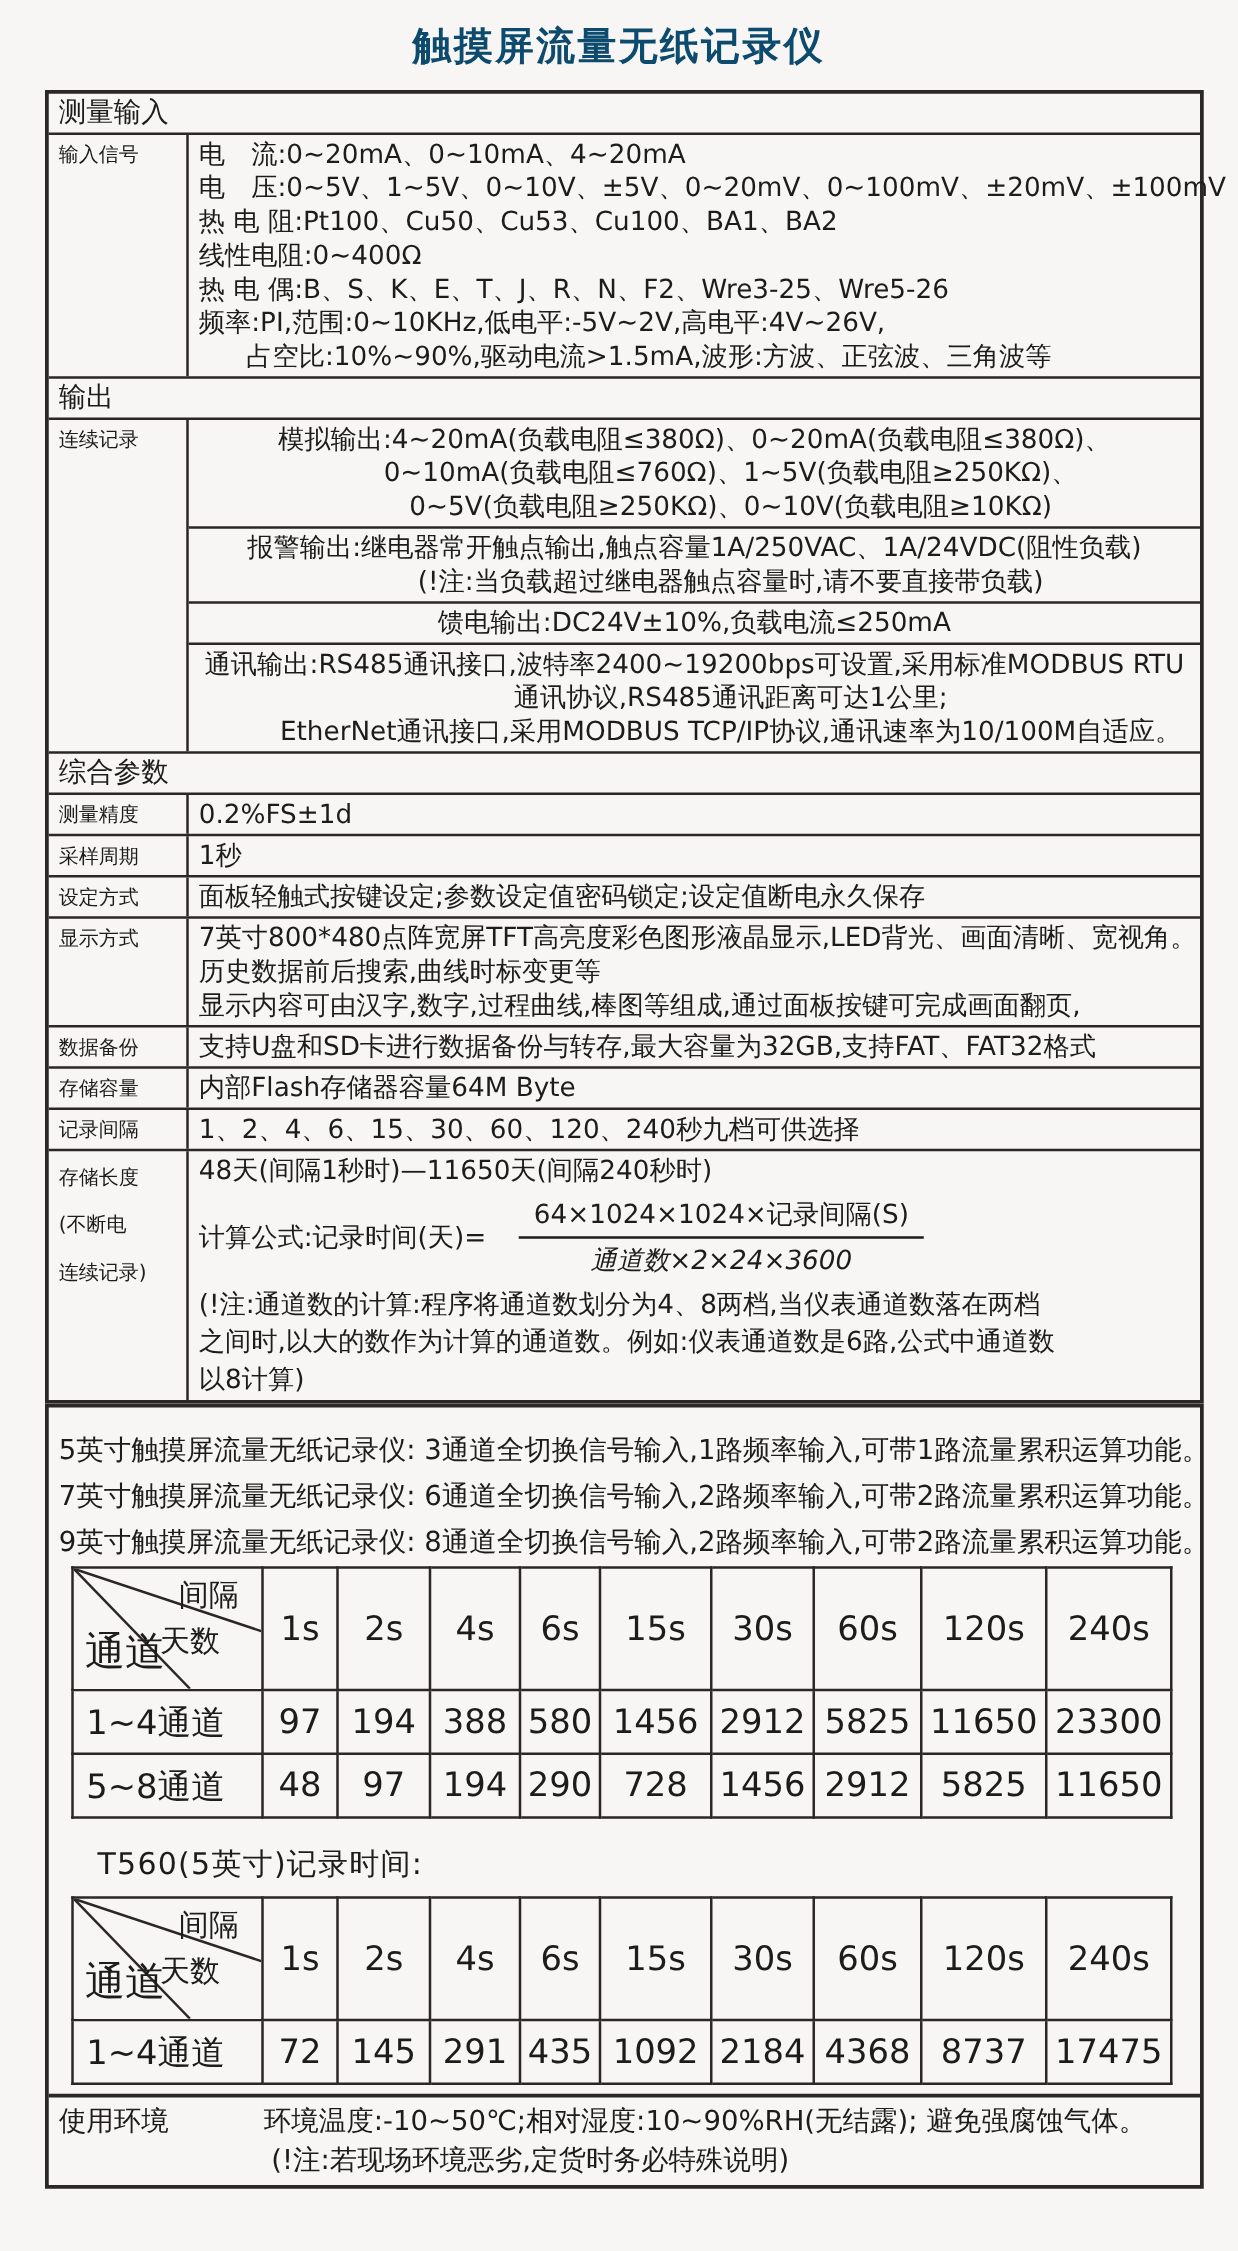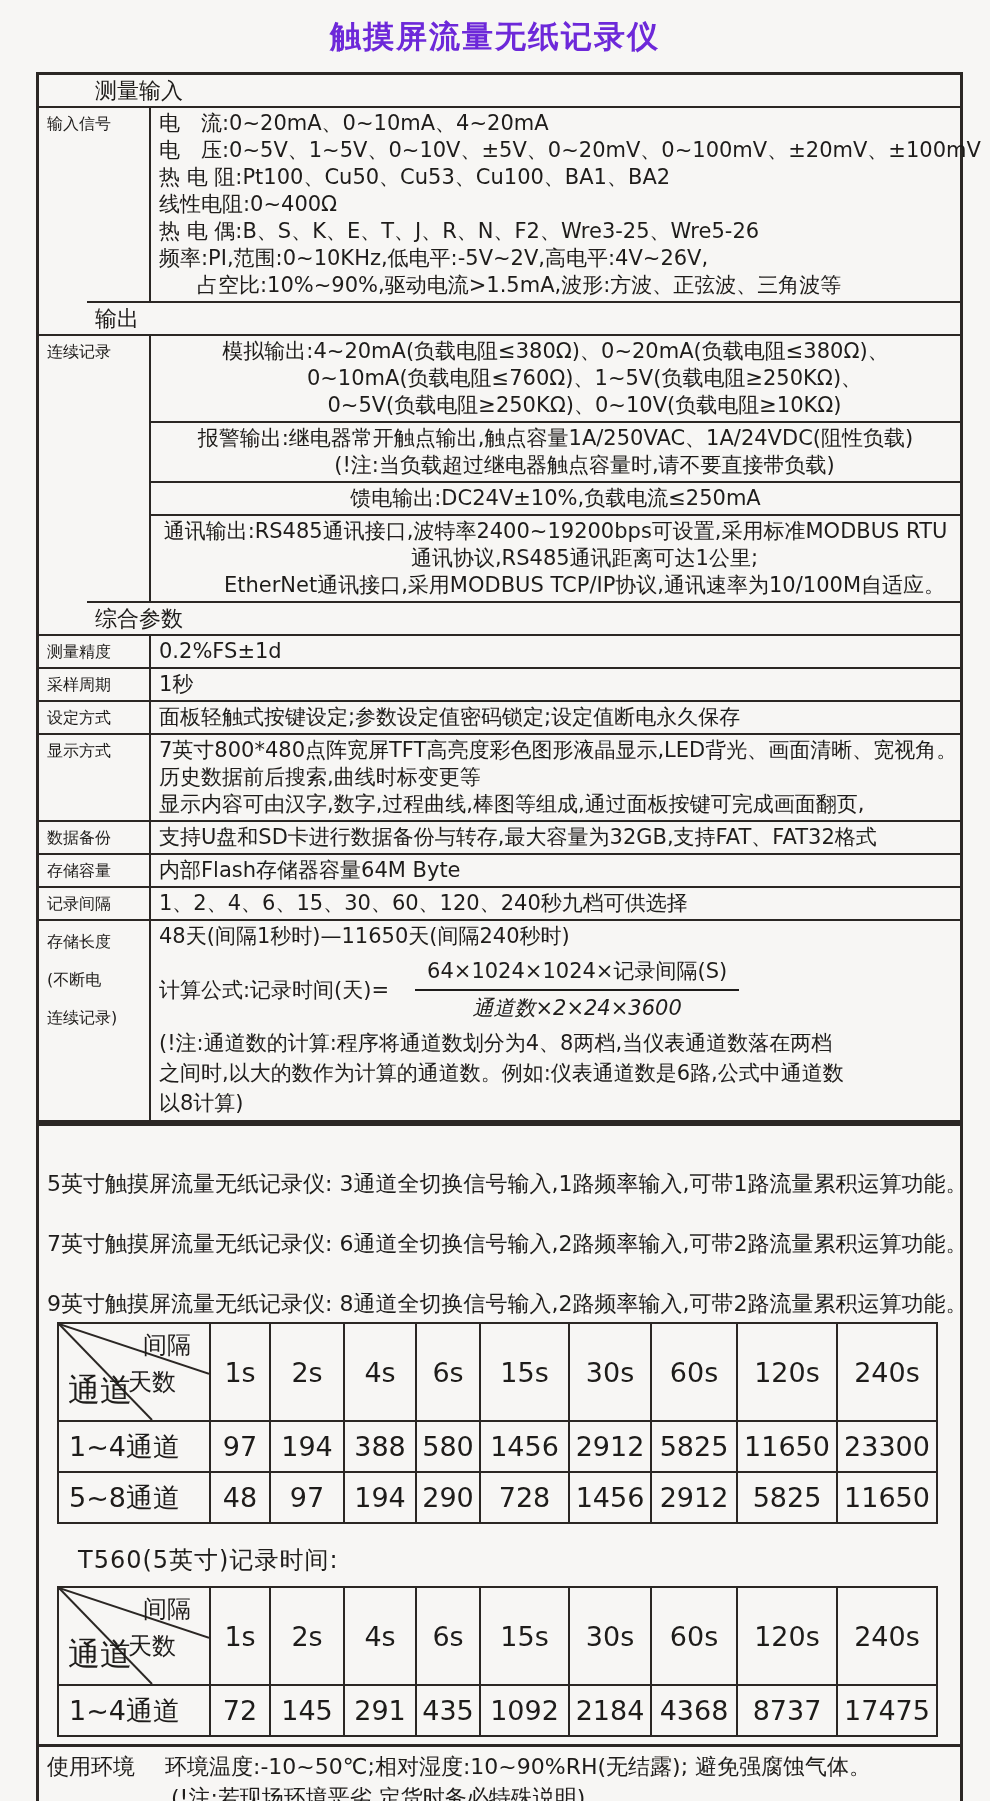--- a/index.html
+++ b/index.html
@@ -15,35 +15,35 @@
     width:990px; height:1801px;
     overflow:hidden;
   }
   .page{ width:990px; height:1801px; position:relative; }
 
   .title{
     text-align:center;
     font-size:31px;
     font-weight:bold;
     letter-spacing:2px;
-    color:#6d28d9;
+    color:#0c4a6e;
     padding-top:16px;
     margin-bottom:14px;
   }
 
   
   .spec-table{
     margin:0 27px 0 36px;
     border:3px solid var(--border);
     border-bottom-width:3px;
     background:var(--background);
   }
   .row{ display:flex; border-top:2px solid var(--border); }
   .row:first-child{ border-top:none; }
-  .section-row{ padding:2px 8px; font-size:22px; line-height:27px;margin-left:48px; }
+  .section-row{ padding:2px 8px; font-size:22px; line-height:27px; }
   .cell-label{
     flex:0 0 112px;
     border-right:2px solid var(--border);
     padding:2px 4px 2px 8px;
     font-size:16px;
     line-height:27px;
   }
   .cell-content{ flex:1; padding:2px 8px; font-size:21px; }
   .cell-content.no-pad{ padding:0; }
   .line{ line-height:27px; white-space:nowrap; }
@@ -68,21 +68,21 @@
   .note-line{ line-height:30px; white-space:nowrap; }
 
   
   .bottom-block{
     margin:0 27px 0 36px;
     border:3px solid var(--border);
     border-top-width:3px;
     background:var(--background);
   }
   .model-lines{ padding:16px 8px 0 8px; }
-  .model-line{ font-size:22px; line-height:37px; white-space:nowrap;margin-top:23px; }
+  .model-line{ font-size:22px; line-height:37px; white-space:nowrap; }
 
   .rt-heading{
     font-size:24px;
     margin:20px 0 10px 39px;
     letter-spacing:1px;
   }
   .record-table{
     border-collapse:collapse;
     margin-left:18px;
     table-layout:fixed;
@@ -106,21 +106,21 @@
 
   .env-row{
     display:flex;
     border-top:3px solid var(--border);
     margin-top:7px;
     padding:4px 8px;
     font-size:22px;
   }
   .env-row .env-label{ flex:0 0 118px; line-height:31px; }
   .env-row .env-content{ flex:1; }
-  .env-row .env-content div{ line-height:31px; white-space:nowrap; }
+  .env-row .env-content div{ line-height:31px; white-space:nowrap;margin-left:46px; }
   .env-row .env-content div:nth-child(2){ padding-left:6px; }
 </style>
 </head>
 <body>
 
 <div class="page">
 
   <div class="title">触摸屏流量无纸记录仪</div>
 
   <div class="spec-table">

